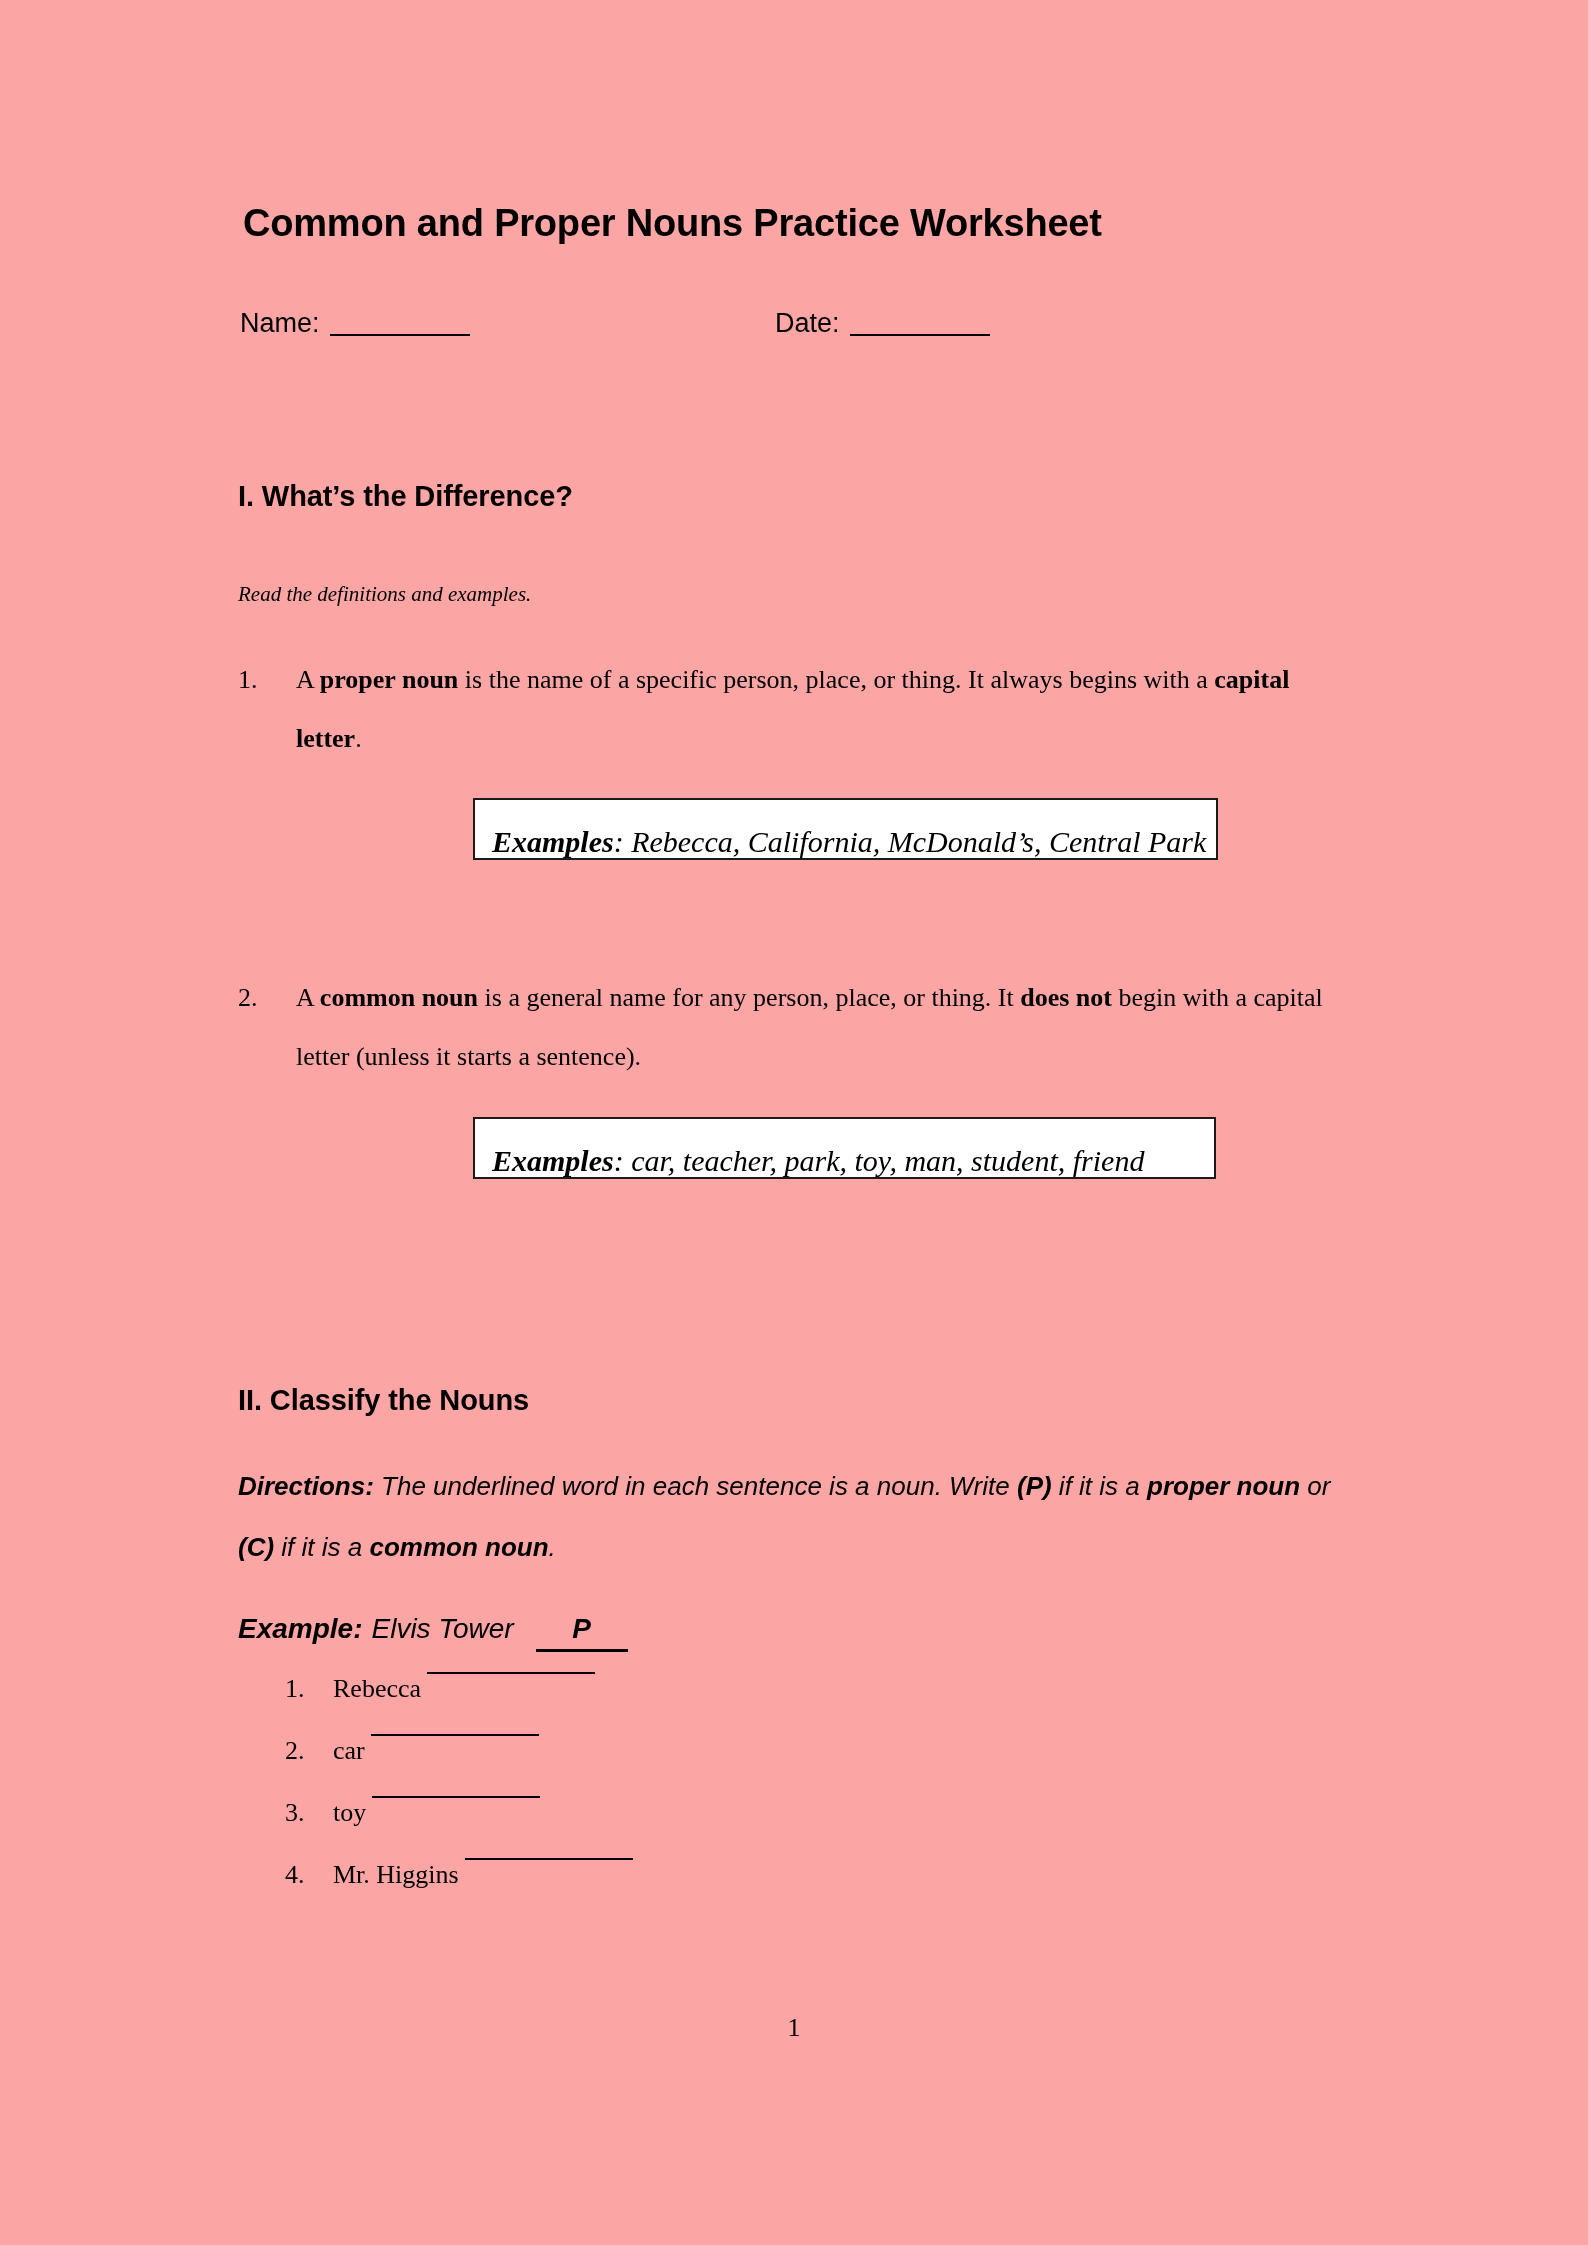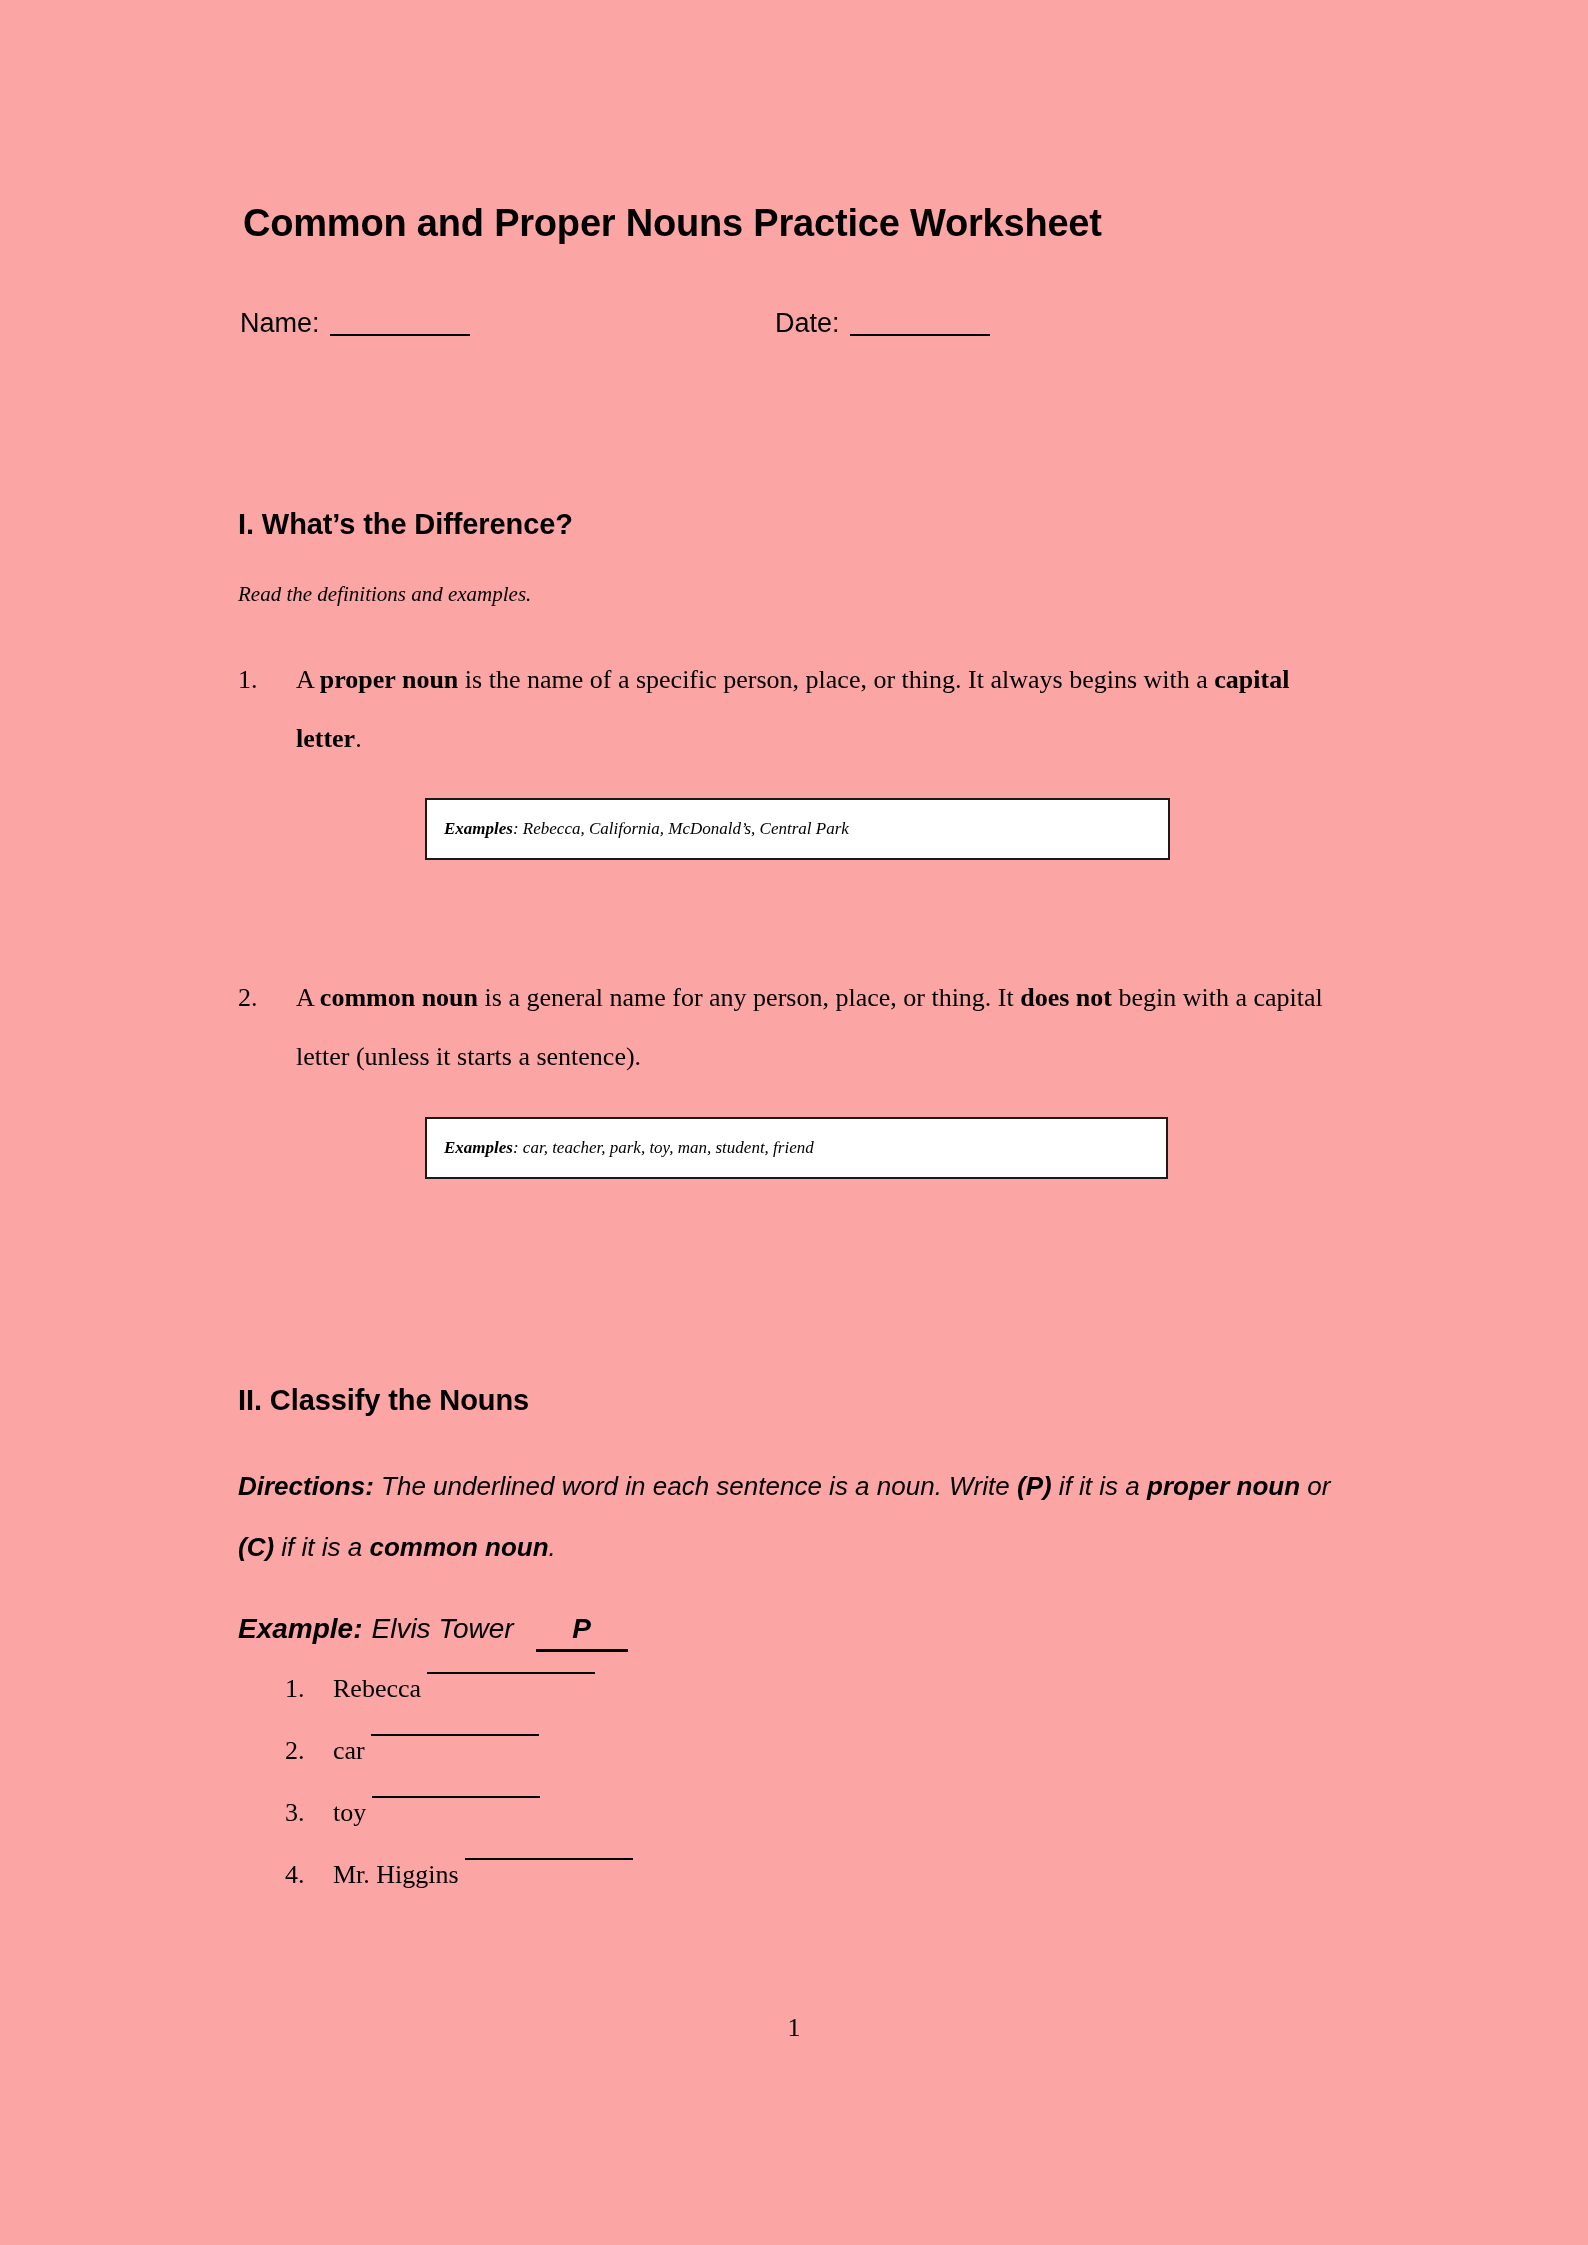--- a/index.html
+++ b/index.html
@@ -69,21 +69,21 @@
   
   .section-heading {
     position: absolute;
     font-family: "Liberation Sans", "DejaVu Sans", sans-serif;
     font-weight: bold;
     font-size: 29px;
     line-height: 36px;
     white-space: nowrap;
     letter-spacing: -0.1px;
   }
-  #sec1-heading { left: 238px; top: 478px; margin-top: 28px; }
+  #sec1-heading { left: 238px; top: 478px; }
   #sec2-heading { left: 238px; top: 1382px; }
 
   
   .body-text {
     position: absolute;
     font-family: "Liberation Serif", "DejaVu Serif", serif;
     font-size: 21px;
     line-height: 32px;
     font-style: italic;
   }
@@ -113,27 +113,28 @@
   #def-1 { left: 238px; top: 650px; }
   #def-2 { left: 238px; top: 968px; }
 
   
   .example-box {
     position: absolute;
     border: 2.5px solid #1a1a1a;
     background: #ffffff;
     box-sizing: border-box;
     display: flex;
-    align-items: center;
+    align-items: flex-end;
     padding-left: 17px;
     font-family: "Liberation Serif", "DejaVu Serif", serif;
     font-style: italic;
-    font-size: 17px;
+    font-size: 30px;
     line-height: 32px;
     white-space: nowrap;
+    margin-left: 48px;
   }
   .example-box .ex-label {
     font-weight: bold;
     font-style: italic;
   }
   #example-box-proper {
     left: 425px;
     top: 798px;
     width: 745px;
     height: 62px;

